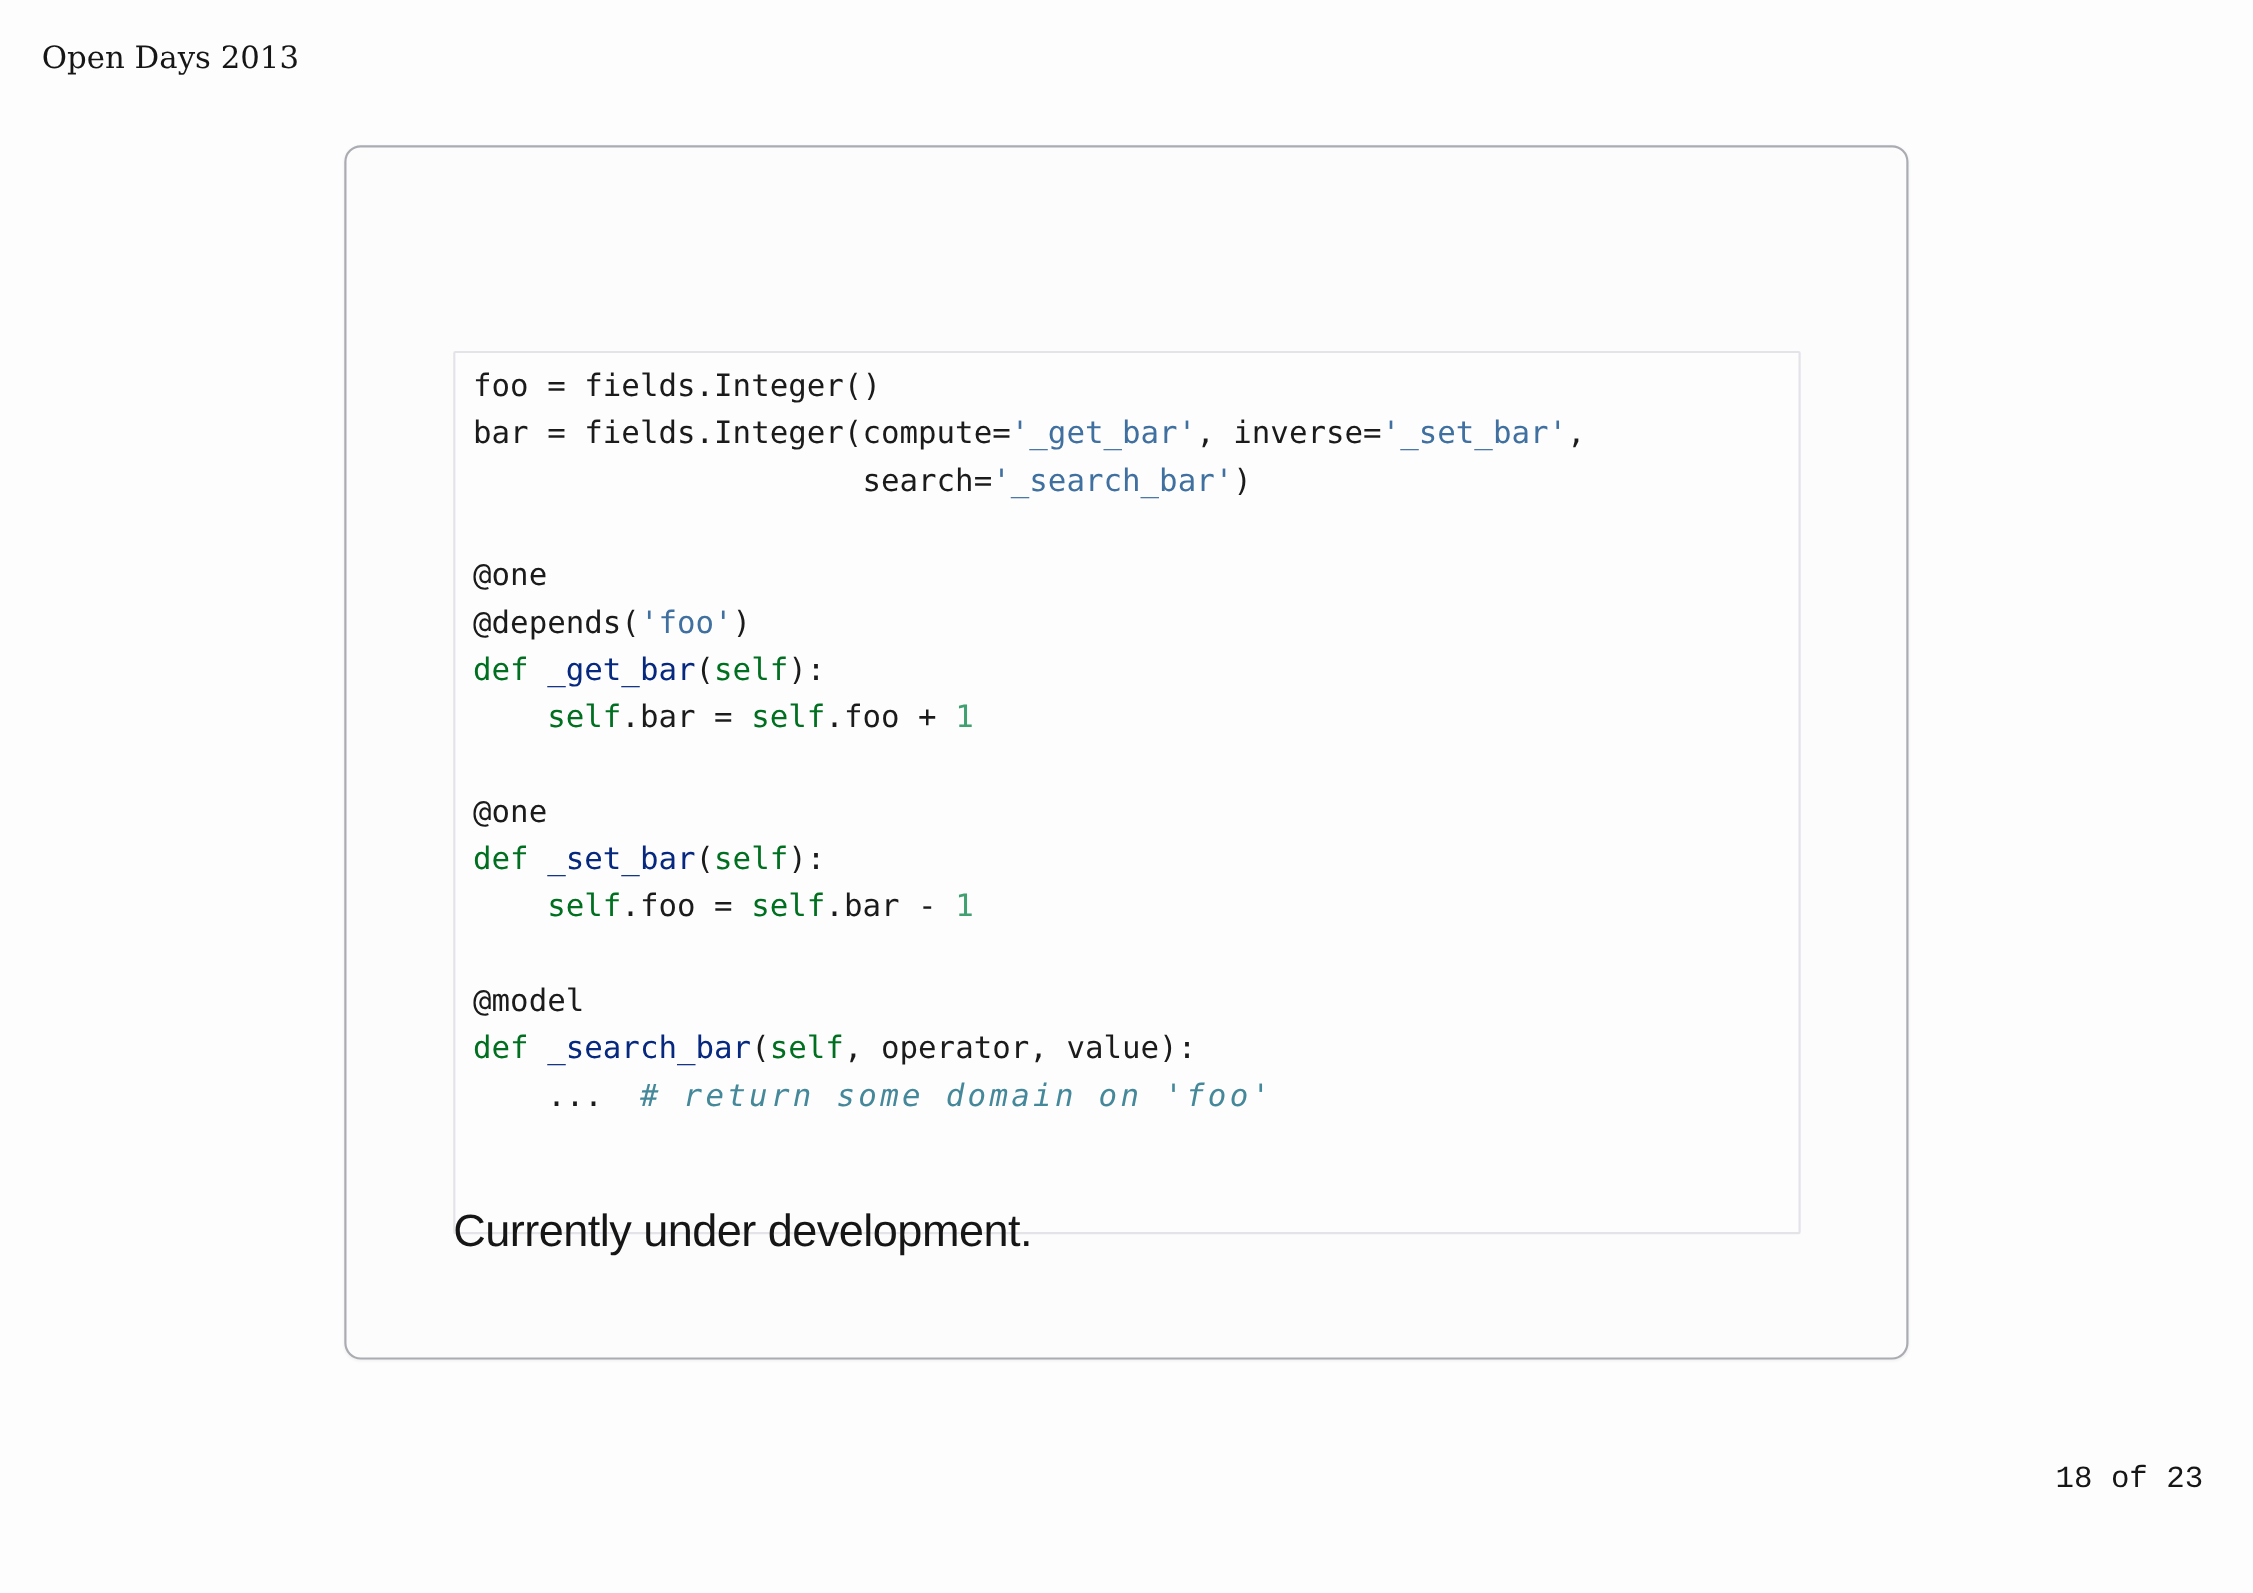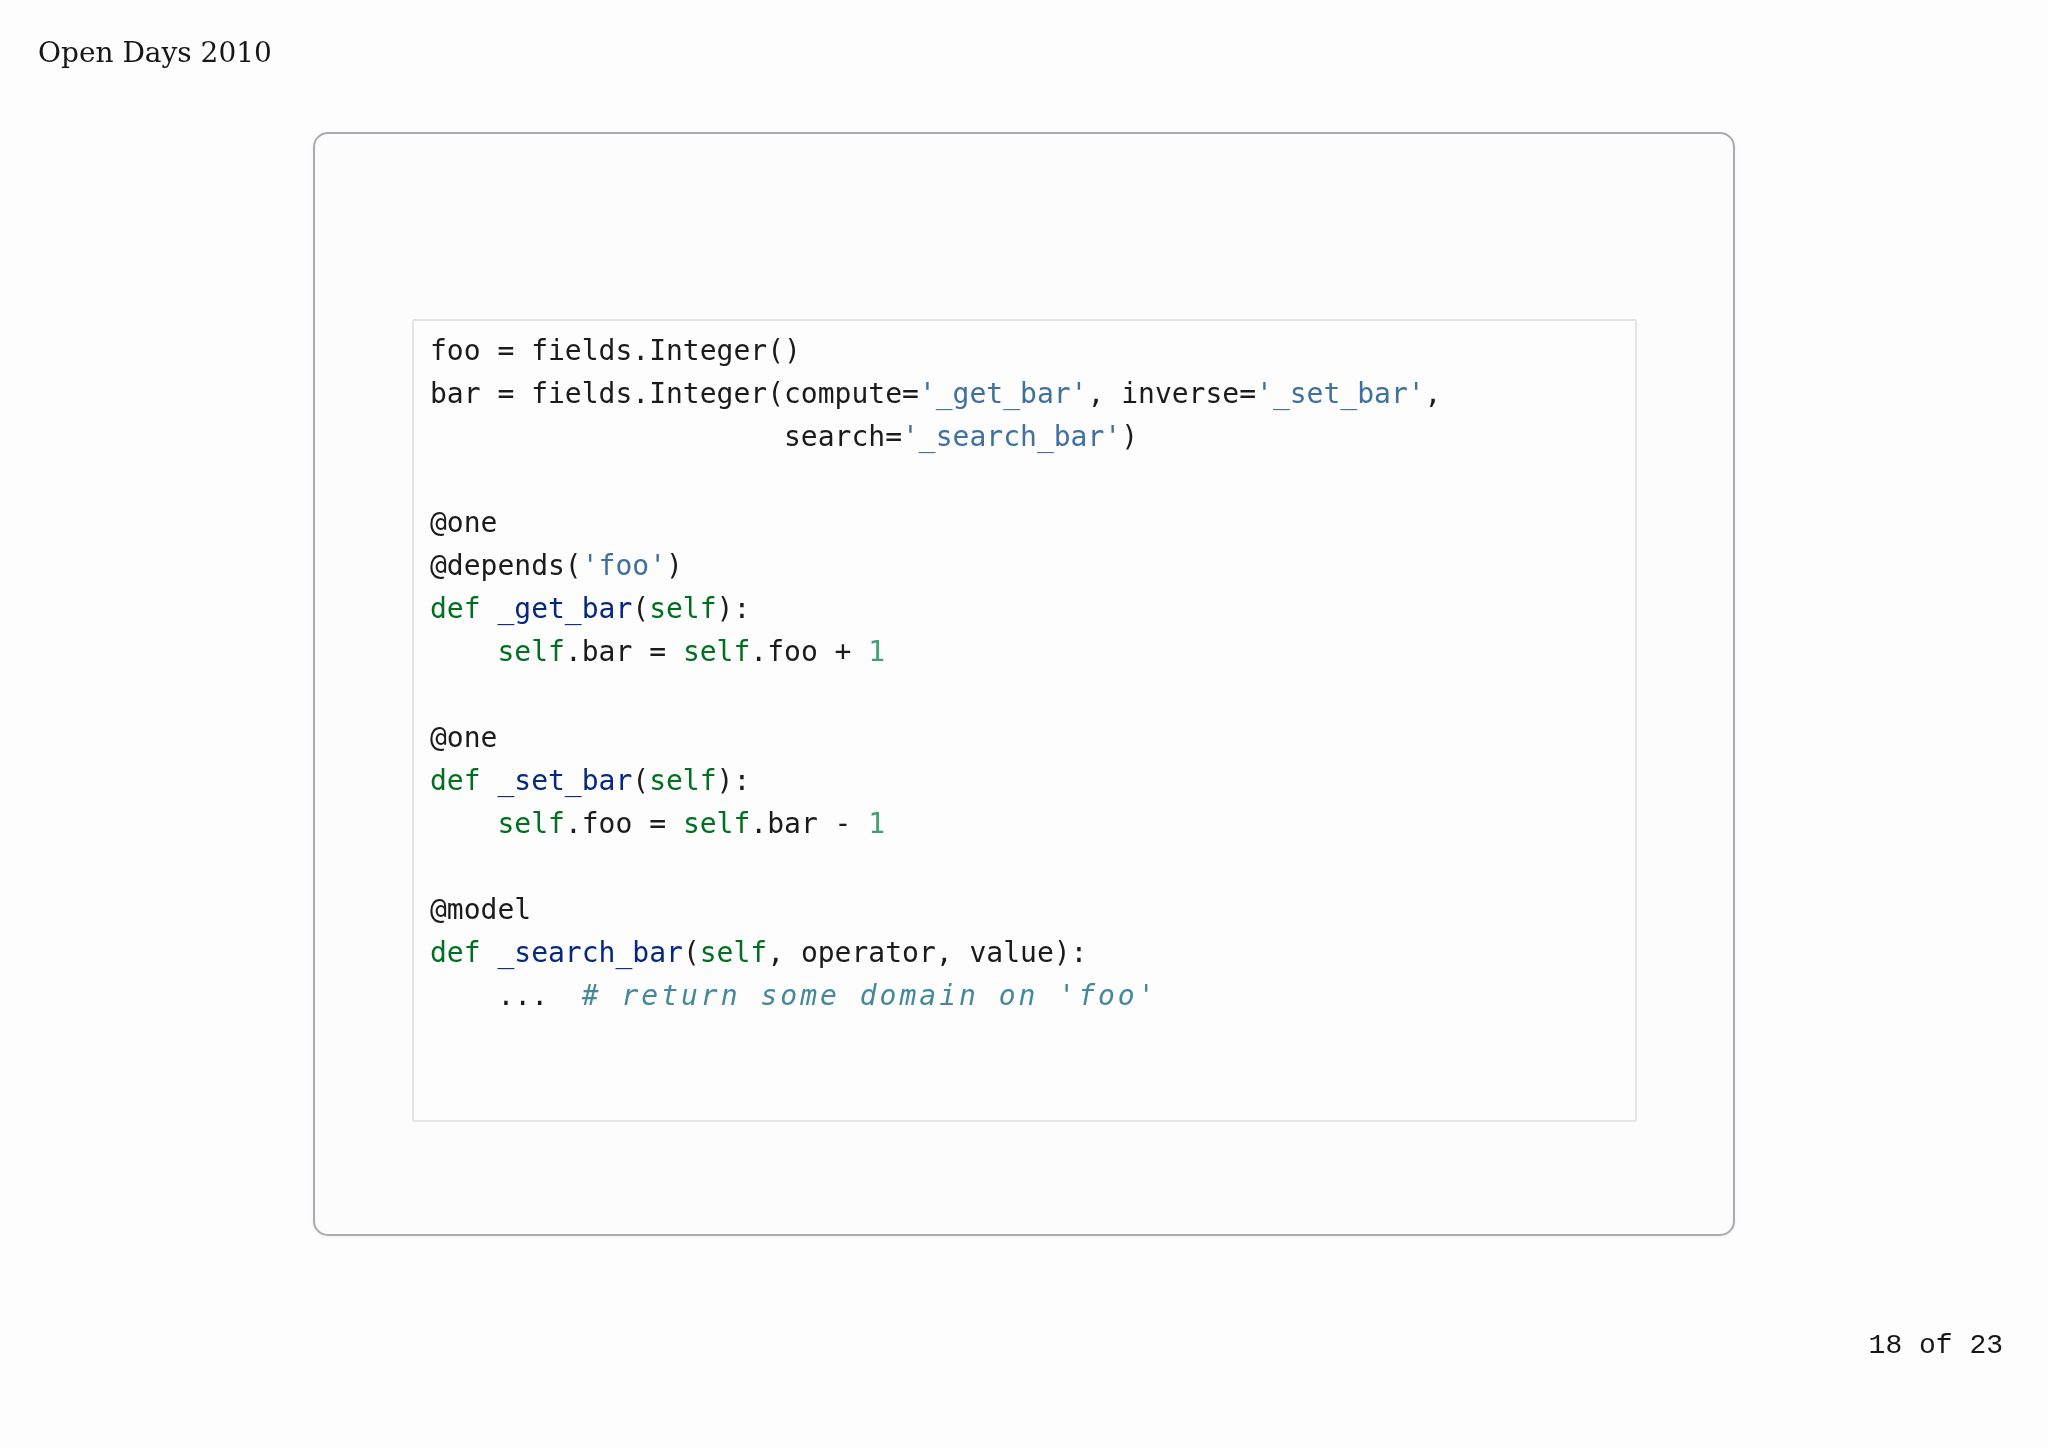--- a/index.html
+++ b/index.html
@@ -89,21 +89,21 @@
     font-size: 41px;
     font-weight: 400;
     letter-spacing: -0.5px;
     color: var(--c-text, #161616);
     white-space: nowrap;
   }
 </style>
 </head>
 <body>
 
-<div class="corner-text" id="header-left">Open Days 2010</div>
+<div class="corner-text" id="header-left">Open Days 2013</div>
 
 <div class="slide-card">
 
 
   <div class="code-block">
     <pre><span class="tok-pl">foo = fields.Integer()</span>
 <span class="tok-pl">bar = fields.Integer(compute=</span><span class="tok-st">'_get_bar'</span><span class="tok-pl">, inverse=</span><span class="tok-st">'_set_bar'</span><span class="tok-pl">,</span>
 <span class="tok-pl">                     search=</span><span class="tok-st">'_search_bar'</span><span class="tok-pl">)</span>
 
 <span class="tok-pl">@one</span>
@@ -114,16 +114,17 @@
 <span class="tok-pl">@one</span>
 <span class="tok-kw">def</span><span class="tok-pl"> </span><span class="tok-fn">_set_bar</span><span class="tok-pl">(</span><span class="tok-kw">self</span><span class="tok-pl">):</span>
 <span class="tok-pl">    </span><span class="tok-kw">self</span><span class="tok-pl">.foo = </span><span class="tok-kw">self</span><span class="tok-pl">.bar - </span><span class="tok-nu">1</span>
 
 <span class="tok-pl">@model</span>
 <span class="tok-kw">def</span><span class="tok-pl"> </span><span class="tok-fn">_search_bar</span><span class="tok-pl">(</span><span class="tok-kw">self</span><span class="tok-pl">, operator, value):</span>
 <span class="tok-pl">    ...  </span><span class="tok-cm"># return some domain on 'foo'</span>
 </pre>
   </div>
 
+  <div class="slide-footnote">Currently under development.</div>
 
 </div>
 
 <div class="corner-text" id="page-indicator">18 of 23</div>
 
 </body></html>

